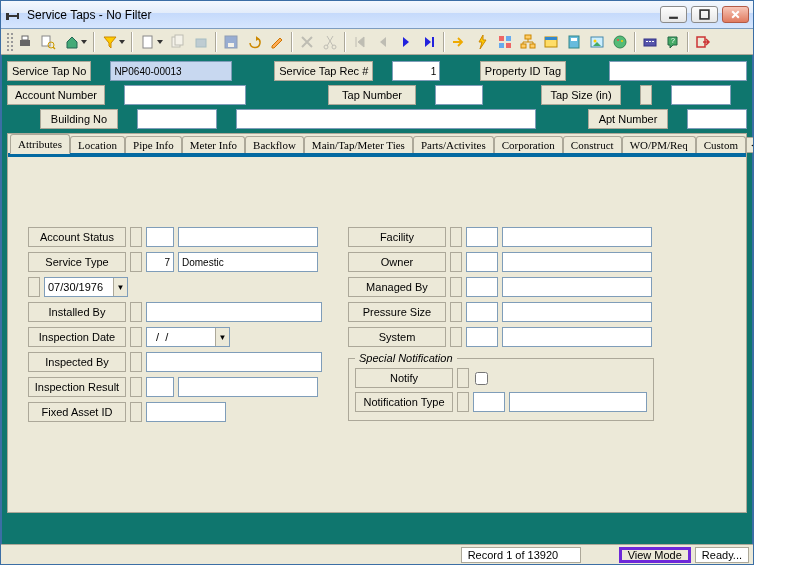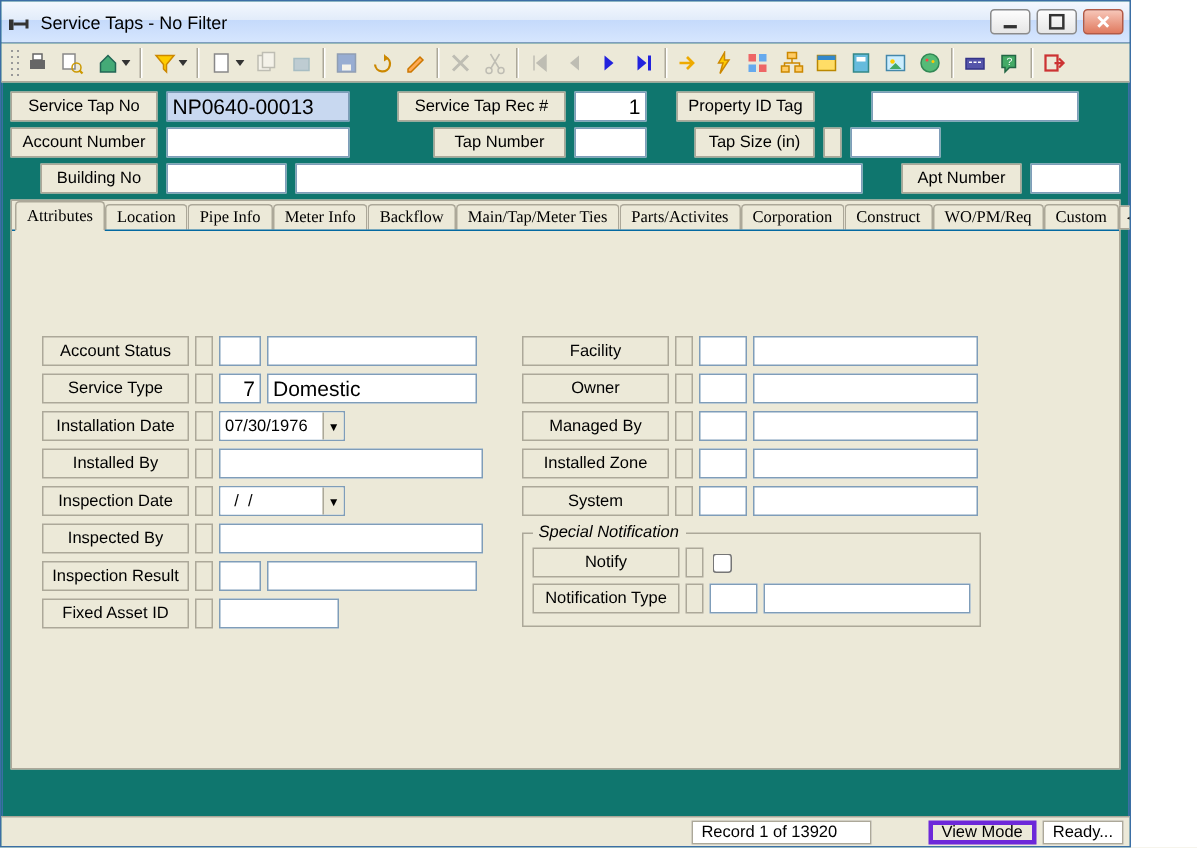--- a/index.html
+++ b/index.html
@@ -71,29 +71,29 @@
     background-image: radial-gradient(circle, #999 1px, transparent 1px);
     background-size: 4px 4px;
     background-position: 1px 1px;
   }
 
   .content {
     flex: 1;
     padding: 6px;
     overflow: hidden;
   }
-  .toprows .row { display:flex; align-items:center; margin-bottom:4px; gap:6px; flex-wrap:nowrap;}
+  .toprows .row { display:flex; align-items:center; margin-bottom:4px; gap:19px; flex-wrap:nowrap;}
   .lbl {
     display:inline-flex; align-items:center; justify-content:center;
     height:20px; border:1px solid #aca899; background:#ece9d8;
     font-size:11px; padding:0 4px; white-space:nowrap;
   }
   .inp {
     height:20px; border:1px solid #7f9db9; background:#fff;
-    font-size:14px; padding:1px 3px;
+    font-size:10px; padding:1px 3px;
   }
   .inp.hl { background:#c8d8f0; }
   .nub { width:12px; height:20px; border:1px solid #aca899; background:#ece9d8; }
 
   .tabs {
     margin-top:4px;
     border: 1px solid #aca899;
     background: #ece9d8;
     height: 380px;
     position: relative;
@@ -134,21 +134,21 @@
     gap:0;
     padding-right:2px;
   }
   .tabnav .navbtn {
     width:16px;height:16px;border:1px solid #aca899;background:#ece9d8;
     display:flex;align-items:center;justify-content:center;font-size:9px;
   }
 
   .tabbody {
     position:absolute; top:19px; left:0; right:0; bottom:0;
-    border-top:1px solid #0369a1;
+    border-top:4px solid #0369a1;
     background:#ece9d8;
     padding: 70px 20px 20px 20px;
   }
   .formgrid {
     display:flex;
     gap: 26px;
   }
   .col { display:flex; flex-direction:column; gap:5px; }
   .frow {
     display:flex; align-items:center; gap:4px;
@@ -458,21 +458,20 @@
               <input class="inp" style="width: 28px;" value="">
               <input class="inp" style="width: 140px;" value="">
             </div>
             <div class="frow">
               <span class="lbl">Service Type</span>
               <span class="nub"></span>
               <input class="inp" style="width: 28px; text-align: right;" value="7">
               <input class="inp" style="width: 140px;" value="Domestic">
             </div>
             <div class="frow">
-              <span class="lbl">Installation Date</span>
               <span class="nub"></span>
               <div class="dateinp">
                 <input value="07/30/1976" style="">
                 <div class="ddbtn">▼</div>
               </div>
             </div>
             <div class="frow">
               <span class="lbl">Installed By</span>
               <span class="nub"></span>
               <input class="inp" style="width: 176px;" value="">
@@ -516,21 +515,21 @@
               <input class="inp" style="width: 32px;" value="">
               <input class="inp" style="width: 150px;" value="">
             </div>
             <div class="frow">
               <span class="lbl">Managed By</span>
               <span class="nub"></span>
               <input class="inp" style="width: 32px;" value="">
               <input class="inp" style="width: 150px;" value="">
             </div>
             <div class="frow">
-              <span class="lbl">Installed Zone</span>
+              <span class="lbl">Pressure Size</span>
               <span class="nub"></span>
               <input class="inp" style="width: 32px;" value="">
               <input class="inp" style="width: 150px;" value="">
             </div>
             <div class="frow">
               <span class="lbl">System</span>
               <span class="nub"></span>
               <input class="inp" style="width: 32px;" value="">
               <input class="inp" style="width: 150px;" value="">
             </div>

